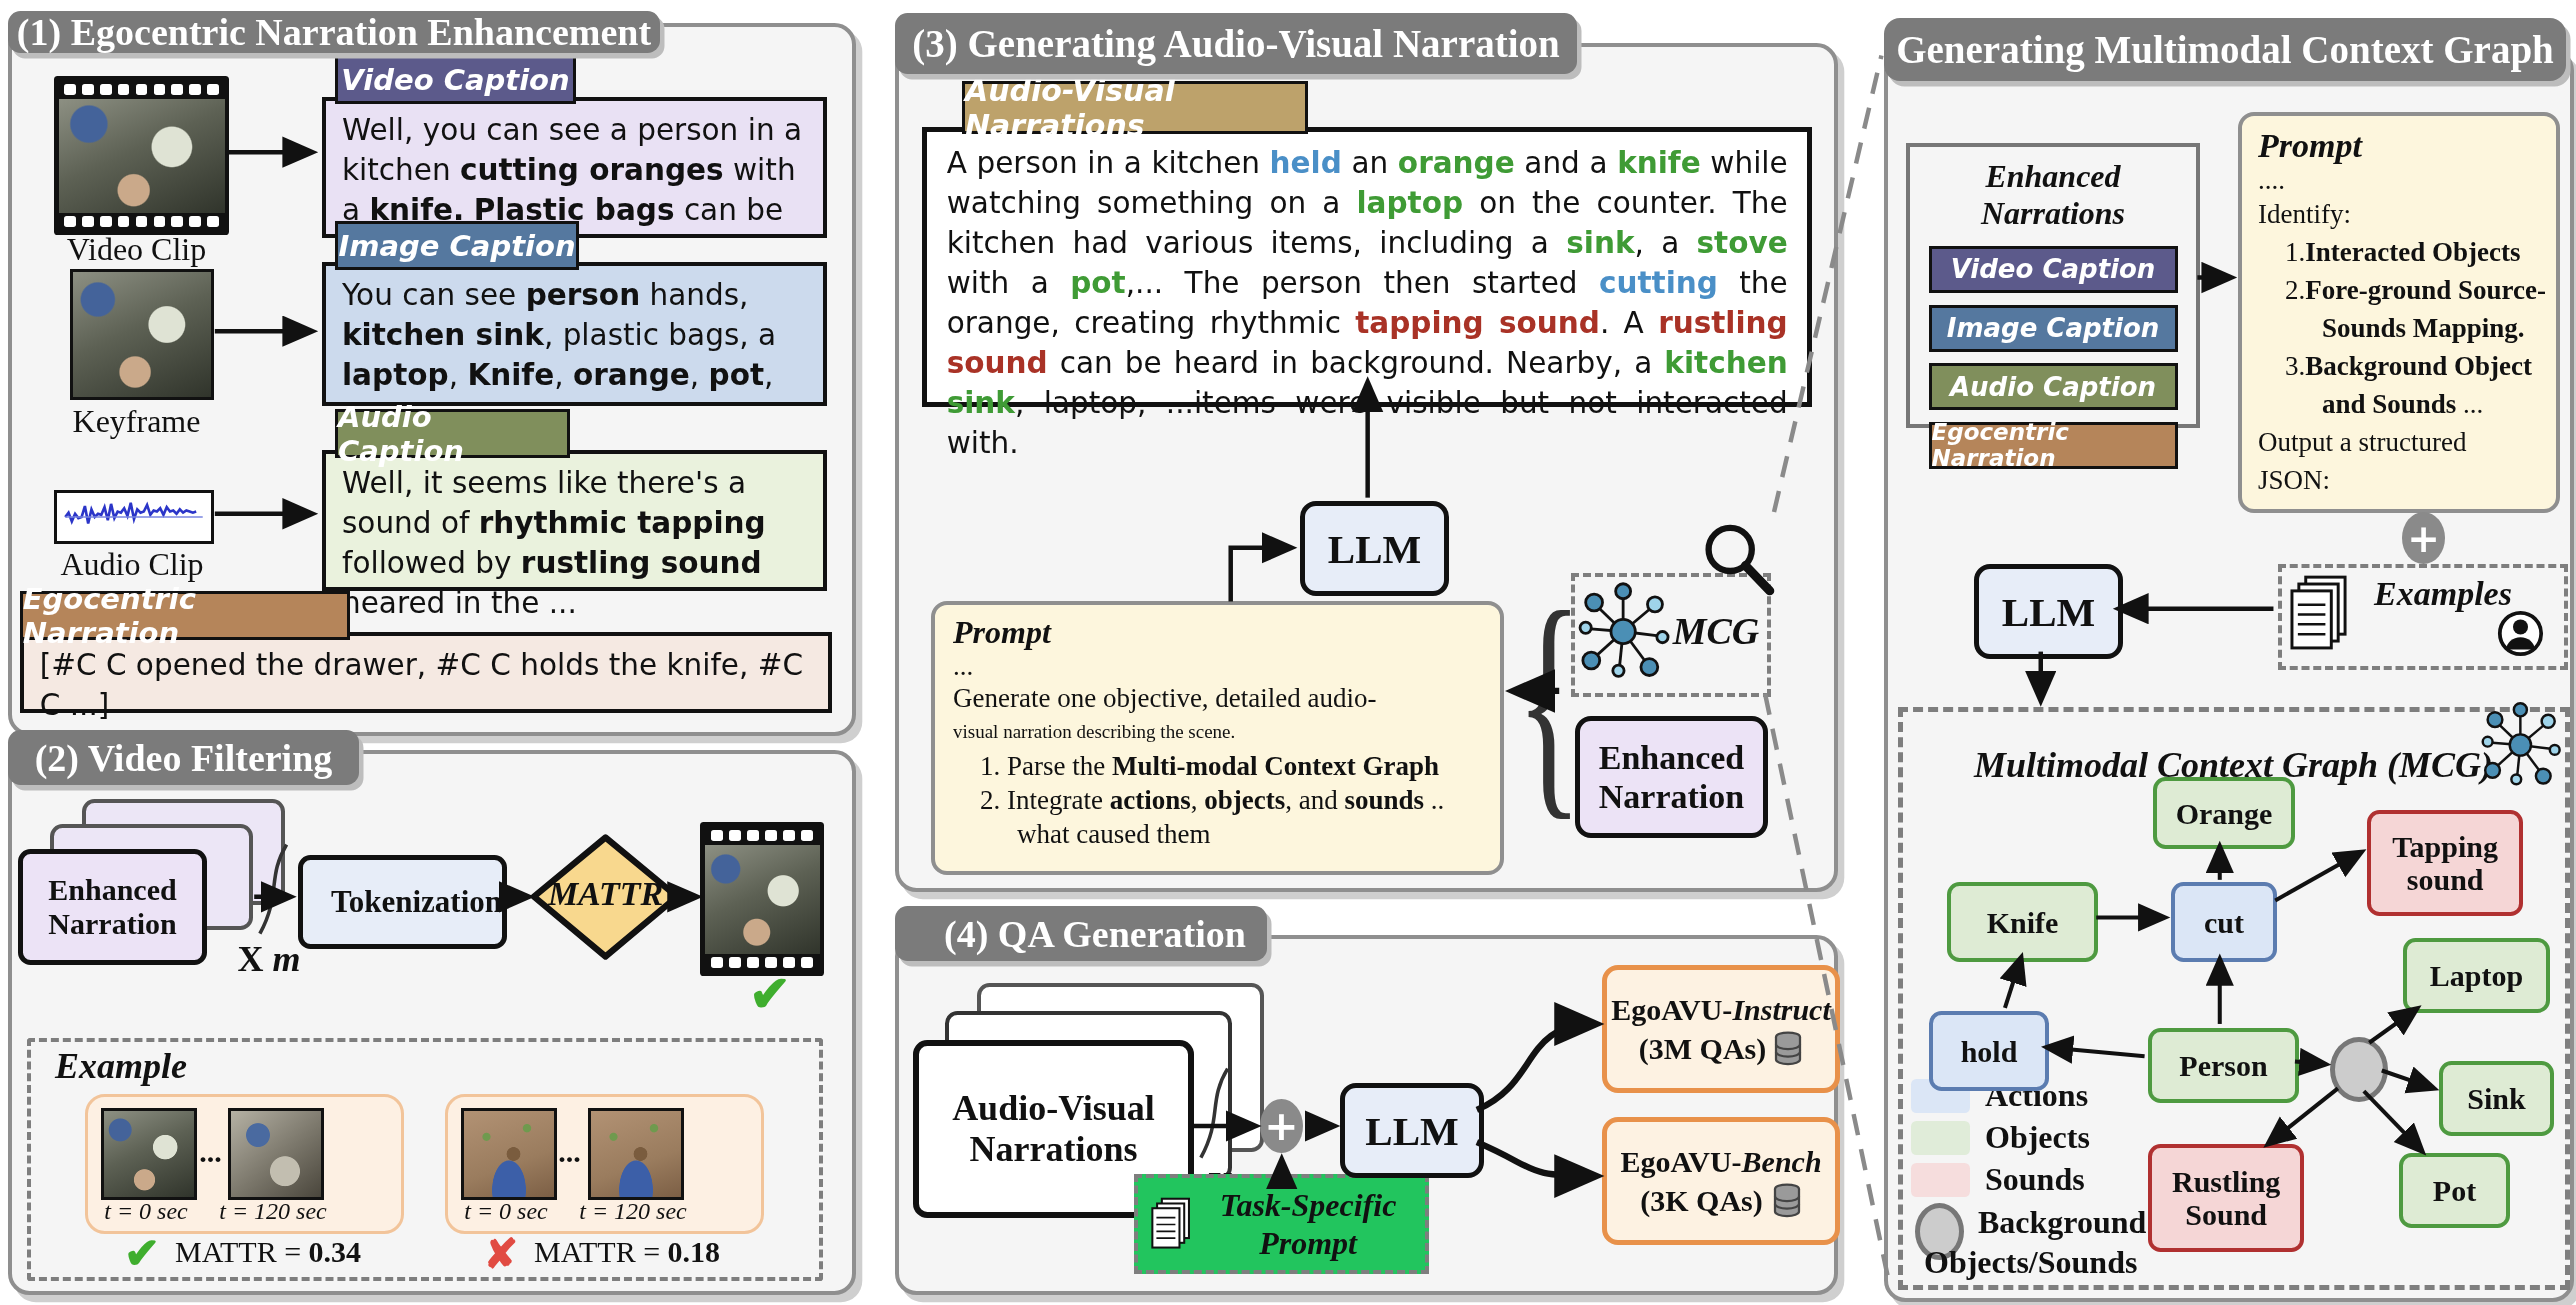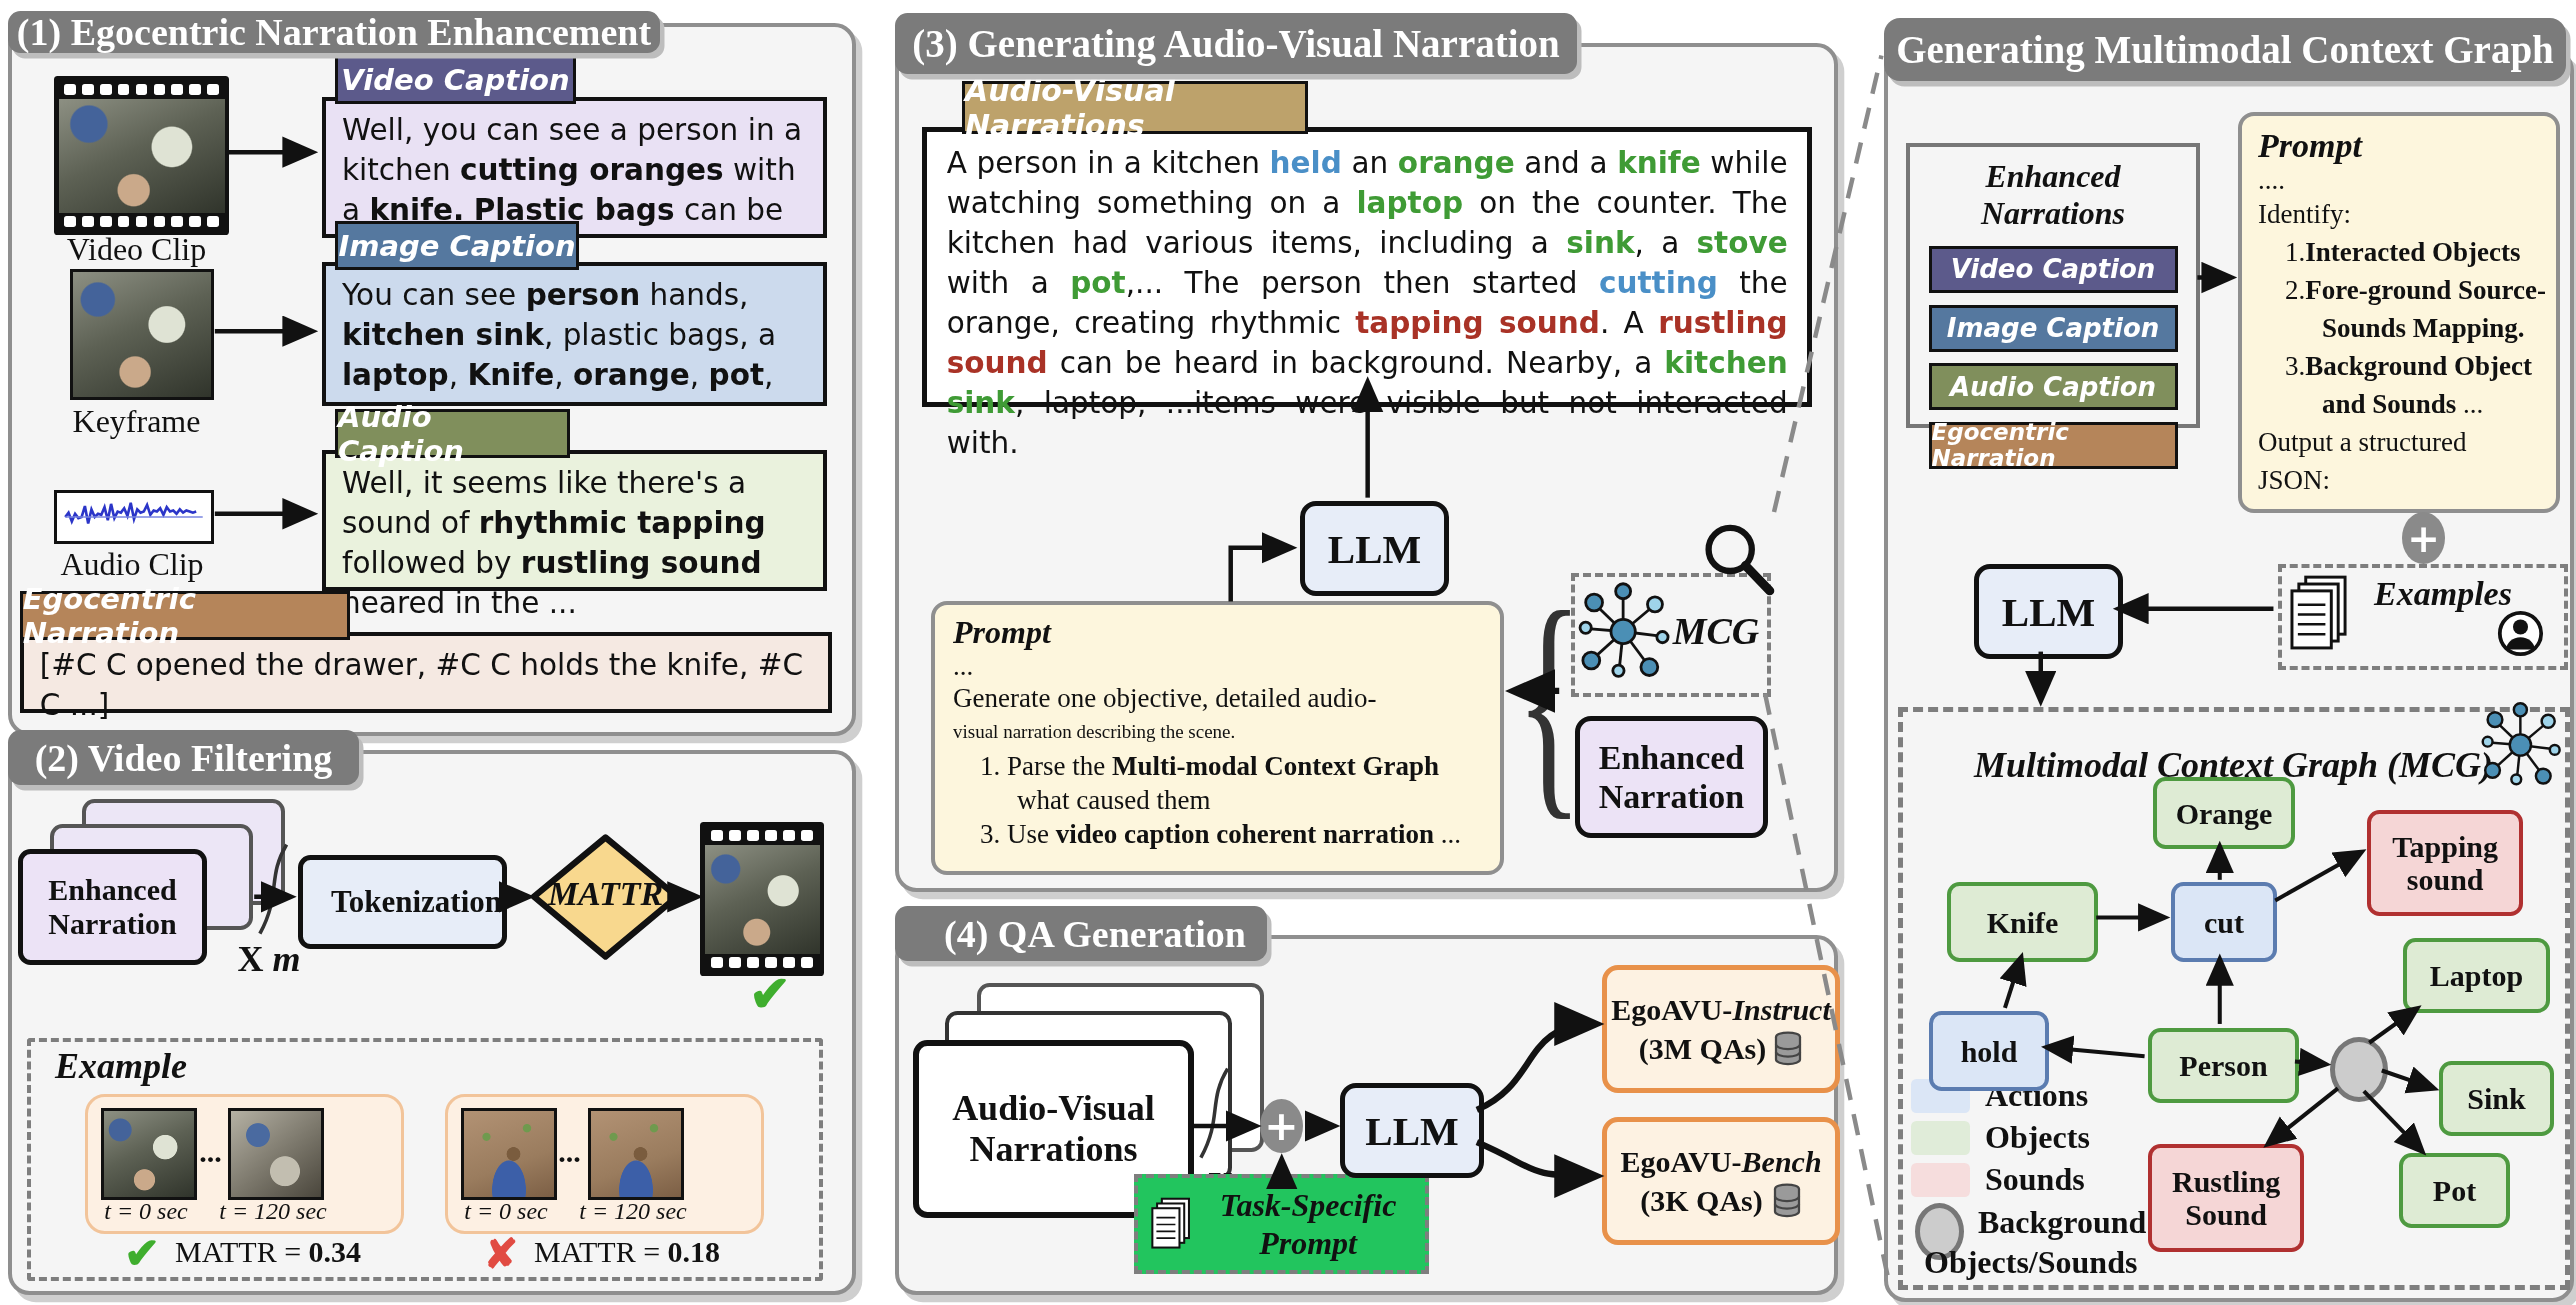--- a/index.html
+++ b/index.html
@@ -222,22 +222,22 @@
 <div class="llm" style="left:1300px;top:501px;width:139px;height:85px;">
   <span>LLM</span>
 </div>
 
 <div class="promptbox" style="left:931px;top:601px;width:573px;height:274px;padding:9px 18px;box-sizing:border-box;">
   <div class="ptitle" style="font-size:32px;">Prompt</div>
   <div class="pline" style="font-size:27px;line-height:30px;"><span>...</span></div>
   <div class="pline" style="font-size:27px;line-height:34px;"><span>Generate one objective, detailed audio-</span></div>
   <div class="pline" style="font-size:19px;line-height:34px;"><span>visual narration describing the scene.</span></div>
   <div class="pline ind1" style="font-size:27px;line-height:34px;"><span>1. Parse the </span><span class="b">Multi-modal Context Graph</span></div>
+  <div class="pline ind1" style="font-size:27px;line-height:34px;"><span>2. Integrate </span><span class="b">actions</span><span>, </span><span class="b">objects</span><span>, and </span><span class="b">sounds</span><span> ..</span></div>
   <div class="pline ind2" style="font-size:27px;line-height:34px;"><span>what caused them</span></div>
-  <div class="pline ind1" style="font-size:27px;line-height:34px;"><span>3. Use </span><span class="b">video caption coherent narration</span><span> ...</span></div>
 </div>
 
 <div class="dashedbox" style="left:1571px;top:573px;width:192px;height:116px;background:#f5f5f5;"></div>
 <svg class="abs" style="left:1578px;top:580px;z-index:3;" width="94" height="103" viewBox="0 0 100 110">
   <g stroke="#111" stroke-width="3">
     <line x1="48" y1="55" x2="48" y2="14"></line>
       <line x1="48" y1="55" x2="80" y2="28"></line>
     <line x1="48" y1="55" x2="88" y2="60"></line>
       <line x1="48" y1="55" x2="74" y2="90"></line>
     <line x1="48" y1="55" x2="44" y2="94"></line>

